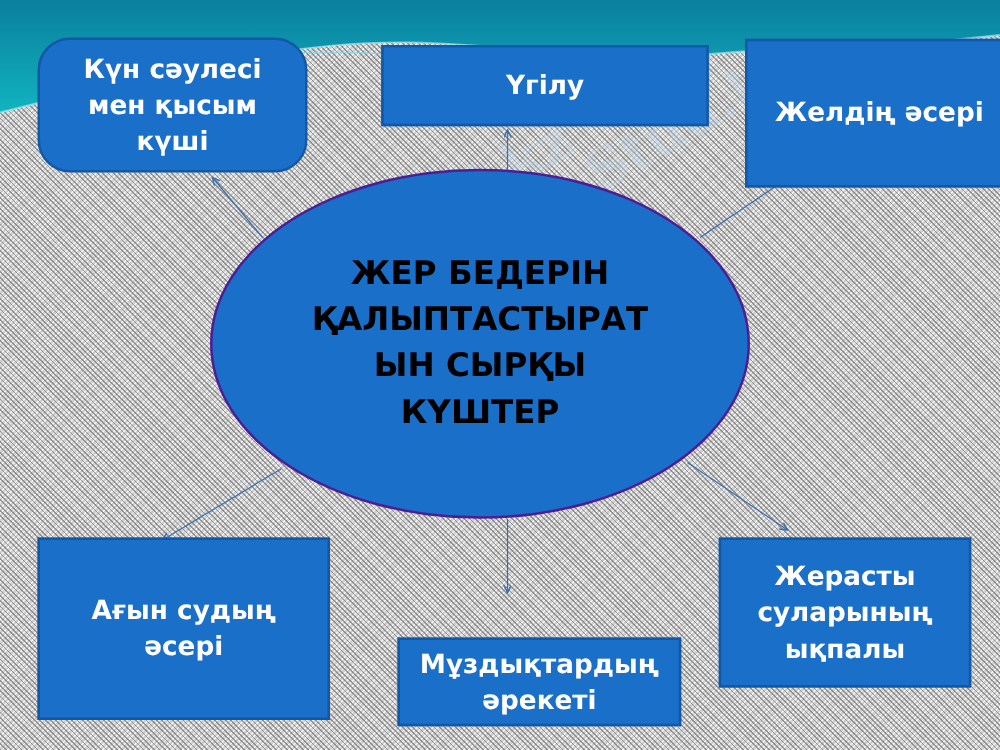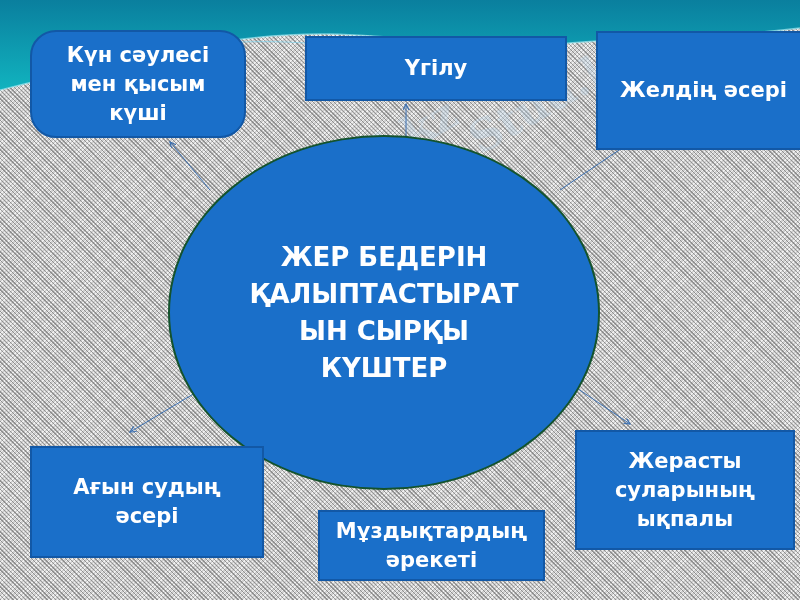--- a/index.html
+++ b/index.html
@@ -14,23 +14,23 @@
     .header {
       position: absolute; left: 0; top: 0; width: 800px; height: 140px;
     }
     .box {
       position: absolute; background: #1a6fc9; border: 2px solid #1258a6;
       color: #fff; font-weight: bold; display: flex; align-items: center; justify-content: center;
       text-align: center; box-sizing: border-box; font-size: 21px; line-height: 29px;
       white-space: pre-line;
     }
     .ellipse {
-      position: absolute; left: 168px; top: 135px; width: 432px; height: 355px;
-      background: #1a6fc9; border-radius: 50%; border: 2px solid #14532d; box-sizing: border-box;
-      color: #ffffff; font-weight: bold; font-size: 26px; line-height: 37px; text-align: center;
+      position: absolute; left: 168px; top: 135px; width: 432px; height: 280px;
+      background: #1a6fc9; border-radius: 50%; border: 2px solid #4c1d95; box-sizing: border-box;
+      color: #000000; font-weight: bold; font-size: 26px; line-height: 37px; text-align: center;
       display: flex; align-items: center; justify-content: center; white-space: pre-line;
     }
     svg.conn { position: absolute; left: 0; top: 0; }
     .watermark {
       position: absolute; color: rgba(190,215,235,0.35); font-family: "DejaVu Serif", serif;
       font-size: 44px; font-weight: bold; transform: rotate(-30deg); pointer-events: none;
     }
   </style>
 </head>
 <body>
@@ -68,19 +68,19 @@
 <div class="ellipse">ЖЕР БЕДЕРІН
 ҚАЛЫПТАСТЫРАТ
 ЫН СЫРҚЫ
 КҮШТЕР</div>
 
 <div class="box" style="left:30px;top:30px;width:216px;height:108px;border-radius:26px;">Күн сәулесі
 мен қысым
 күші</div>
 <div class="box" style="left:305px;top:36px;width:262px;height:65px;">Үгілу</div>
 <div class="box" style="left:596px;top:31px;width:215px;height:119px;">Желдің әсері</div>
-<div class="box" style="left:30px;top:446px;width:234px;height:112px;">Ағын судың
+<div class="box" style="left:30px;top:430px;width:234px;height:146px;">Ағын судың
 әсері</div>
 <div class="box" style="left:318px;top:486px;width:227px;height:71px;margin-top:24px;">Мұздықтардың
 әрекеті</div>
-<div class="box" style="left:575px;top:430px;width:220px;height:120px;">Жерасты
+<div class="box" style="left:575px;top:430px;width:202px;height:120px;">Жерасты
 суларының
 ықпалы</div>
 
 </body></html>

